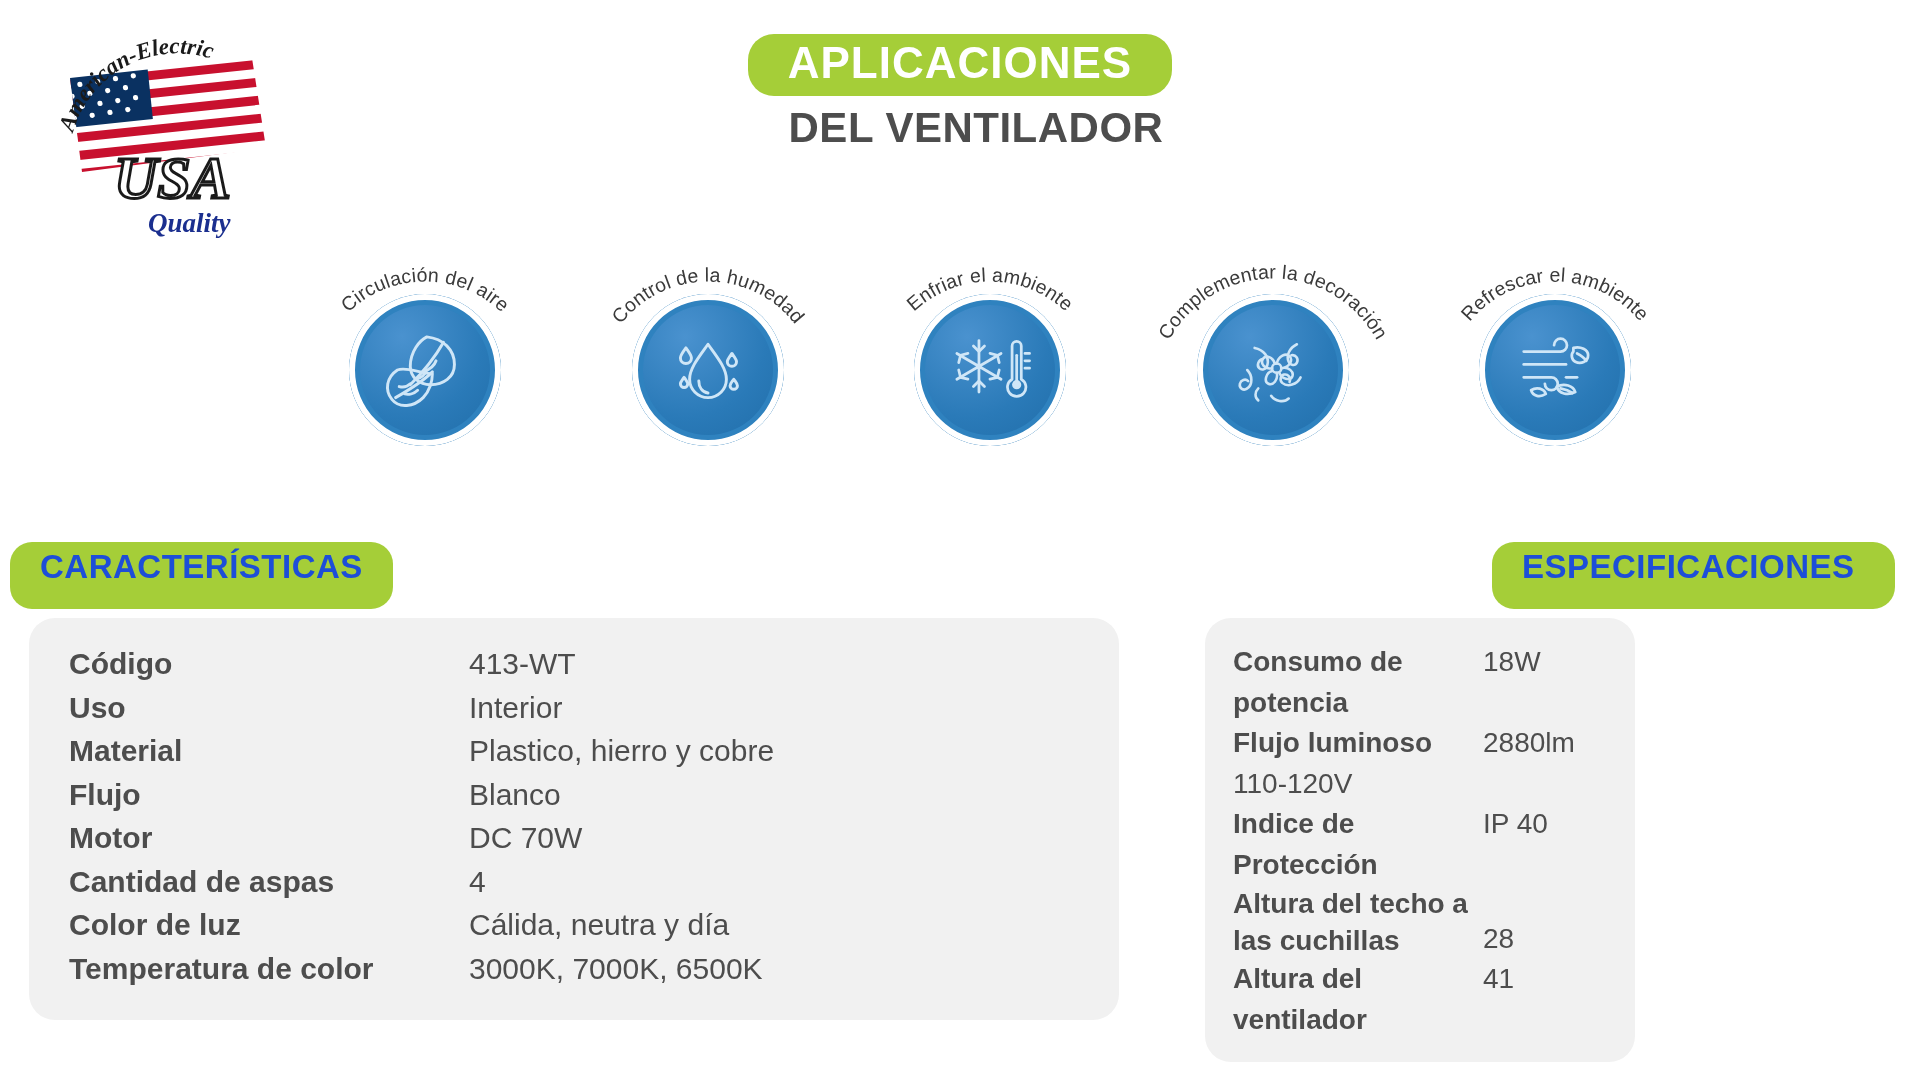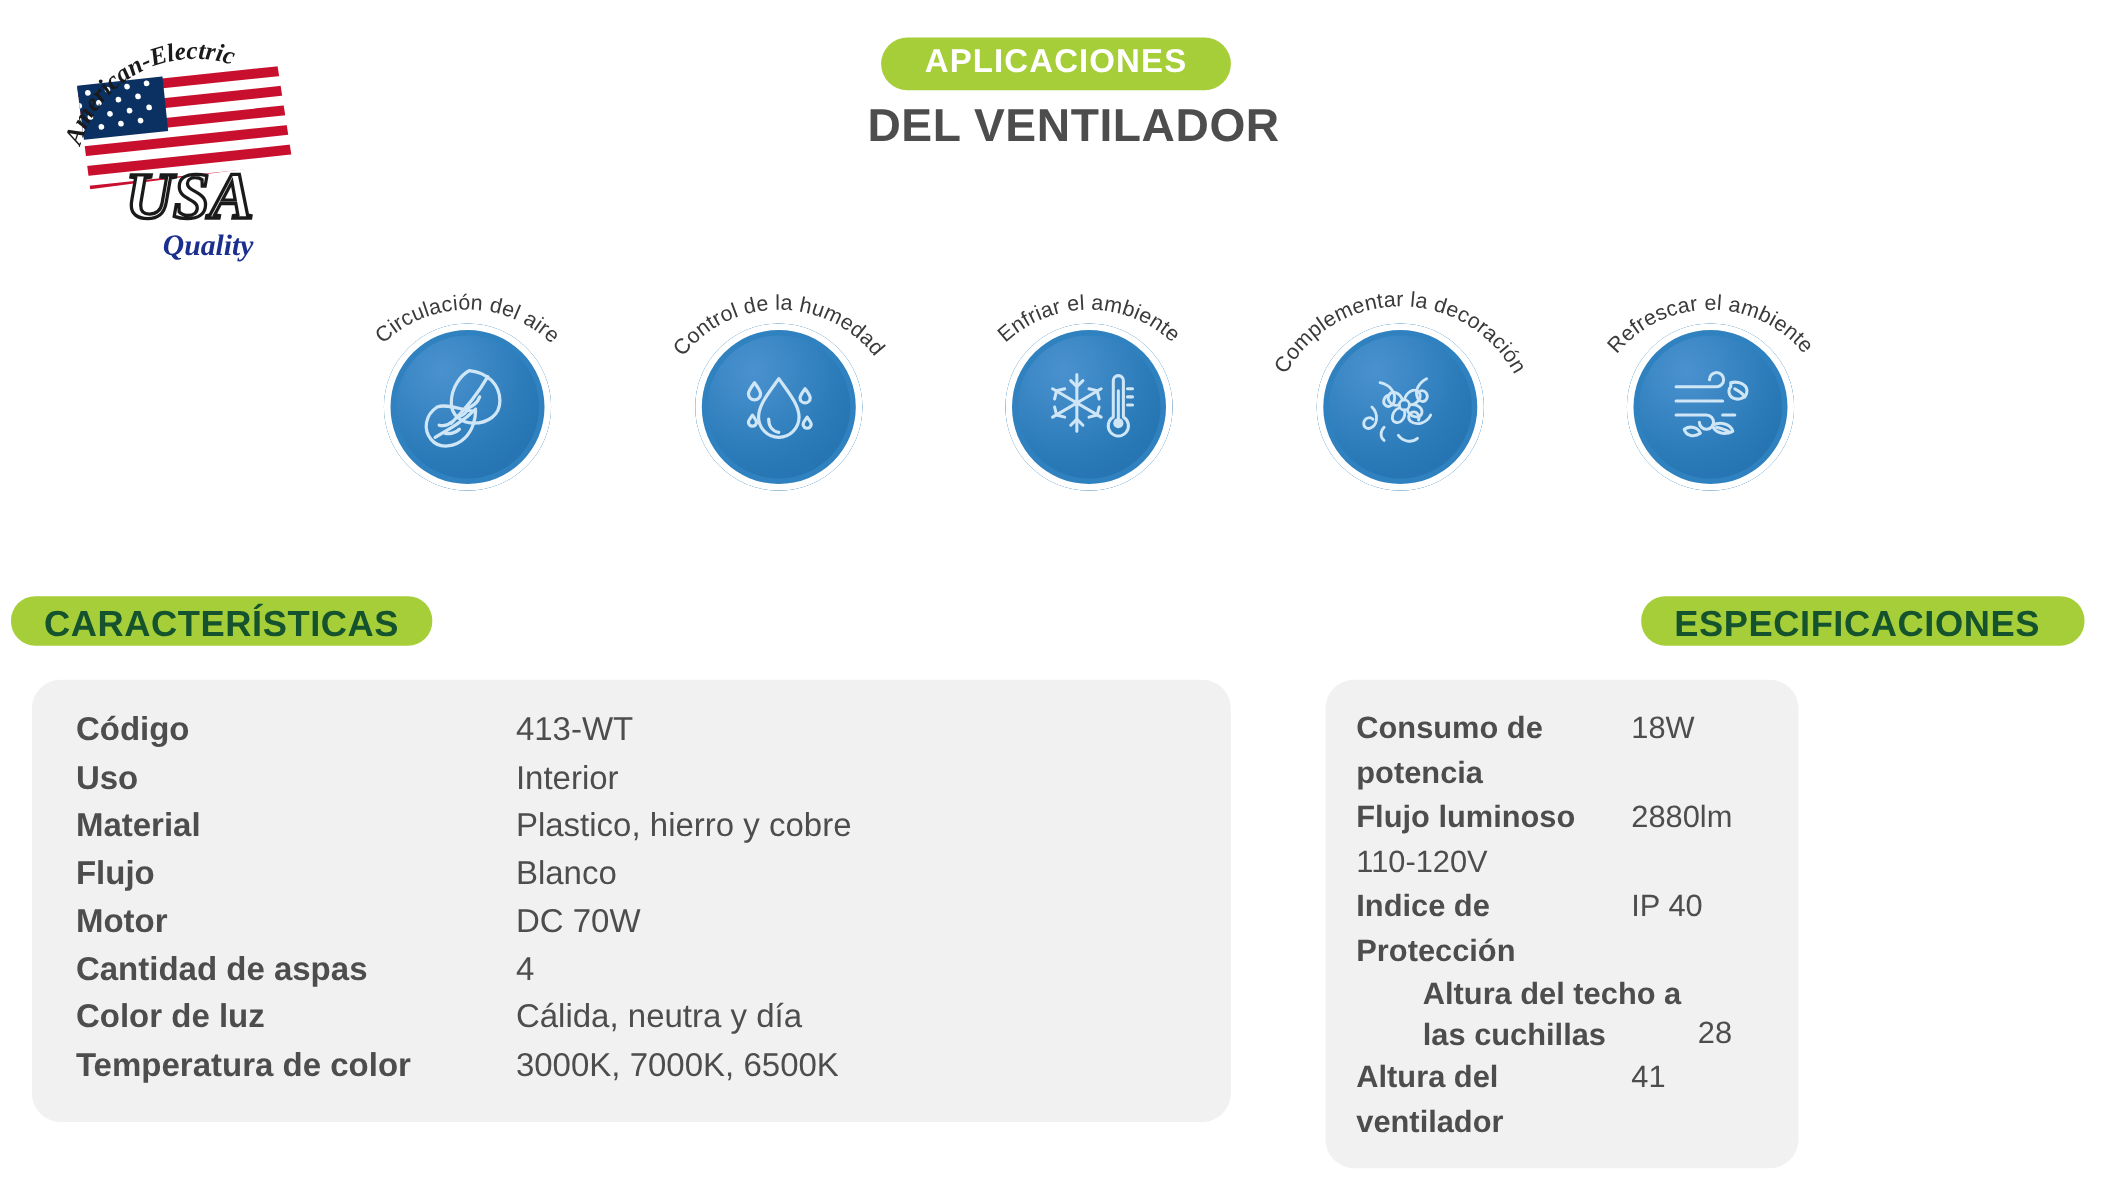--- a/index.html
+++ b/index.html
@@ -34,21 +34,21 @@
     position: absolute;
     left: 0;
     top: 34px;
     width: 1920px;
     text-align: center;
   }
   .pill-title {
     display: inline-block;
     background: #a5ce38;
     color: #ffffff;
-    font-size: 30px;
+    font-size: 44px;
     font-weight: bold;
     letter-spacing: 1px;
     padding: 6px 40px 10px 40px;
     border-radius: 26px;
     line-height: 1.05;
   }
   .sub-title {
     margin-top: 8px;
     color: #4d4d4d;
     font-size: 42px;
@@ -100,25 +100,25 @@
     display: flex;
     align-items: center;
     justify-content: center;
   }
   .app-circle svg { display: block; }
 
   
   .sec-head {
     position: absolute;
     background: #a5ce38;
-    color: #14532d;
+    color: #1d4ed8;
     font-size: 33px;
     font-weight: bold;
     letter-spacing: 0.5px;
-    padding: 7px 30px 2px 30px;
+    padding: 7px 30px 24px 30px;
     border-radius: 22px;
     line-height: 1.1;
   }
   .sec-head.left { left: 10px; top: 542px; }
   .sec-head.right { left: 1492px; top: 542px; padding-right: 40px; }
 
   
   .card {
     position: absolute;
     background: #f1f1f1;
@@ -148,21 +148,21 @@
   .spec-row .k {
     font-weight: bold;
     color: #4d4d4d;
   }
   .spec-row .v {
     color: #4d4d4d;
   }
   .features .spec-row .k { width: 400px; }
   .specs .spec-row .k { width: 250px; }
   .specs .spec-row { font-size: 28px; }
-  .spec-row.wrap { align-items: flex-start; justify-content: center; }
+  .spec-row.wrap { align-items: flex-start; }
   .spec-row.wrap .k { line-height: 1.32; }
   .spec-row.wrap .v { align-self: flex-end; }
 </style>
 </head>
 <body>
 
 <div class="page">
 
   <div class="logo">
     <svg width="250" height="215" viewBox="0 0 250 215" xmlns="http://www.w3.org/2000/svg">

